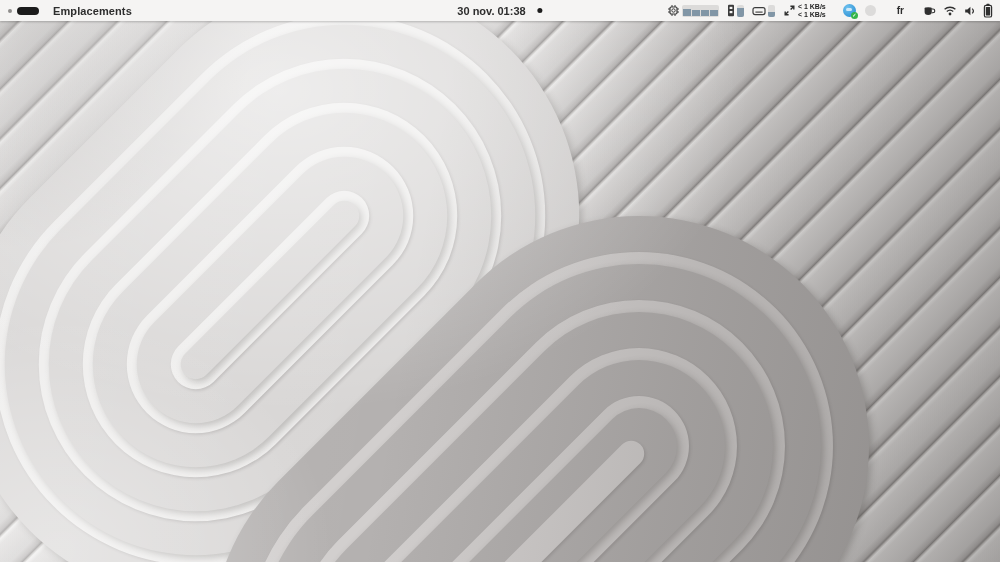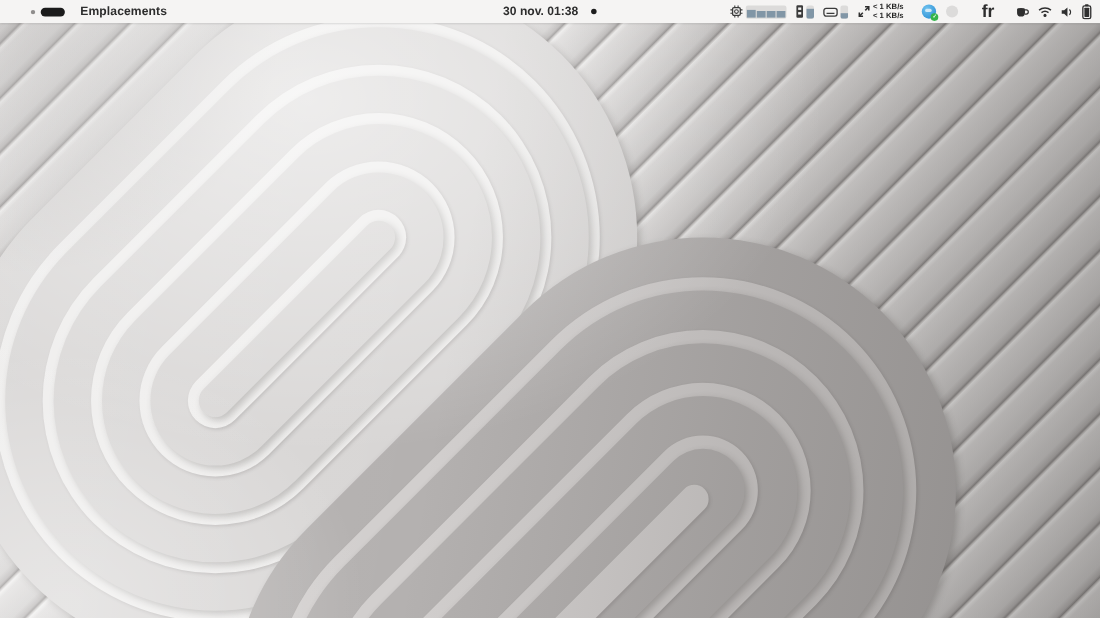--- a/index.html
+++ b/index.html
@@ -30,21 +30,21 @@
       linear-gradient(100deg, rgba(255,255,255,0.10) 0%, rgba(255,255,255,0) 42%, rgba(64,60,58,0.16) 68%, rgba(54,51,49,0.30) 100%);
   }
 
   
   .topbar {
     position:absolute; top:0; left:0; right:0; height:21px; z-index:20;
     background:#f5f4f3; box-shadow:0 1px 2px rgba(0,0,0,0.22);
     display:flex; align-items:center; color:#2d2d2d;
     font-size:11px; font-weight:700;
   }
-  .tb-left { display:flex; align-items:center; gap:14px; padding-left:8px;margin-left:20px; }
+  .tb-left { display:flex; align-items:center; gap:14px; padding-left:8px; }
   .ws-ind { display:flex; align-items:center; gap:5px; }
   .ws-dot  { width:4px; height:4px; border-radius:50%; background:#8f8d8c; }
   .ws-pill { width:22px; height:8px; border-radius:5px; background:#1b1b1b; }
   .app-name { letter-spacing:0.1px; }
 
   .tb-center { position:absolute; left:50%; top:0; height:21px; transform:translateX(-50%);
     display:flex; align-items:center; gap:12px; }
   .noti-dot { width:5px; height:5px; border-radius:50%; background:#1d1d1d; }
 
   .tb-right { margin-left:auto; display:flex; align-items:center; gap:9px; padding-right:7px; }
@@ -60,21 +60,21 @@
 
   .tray-group { display:flex; align-items:center; gap:9px; margin:0 6px; }
   .sync-icon { position:relative; width:13px; height:13px; border-radius:50%;
     background:radial-gradient(circle at 35% 30%, #6fc2ef, #2187cf); }
   .sync-icon::before { content:""; position:absolute; left:3px; top:4px; width:6px; height:3px;
     background:#cfe9f8; border-radius:2px; }
   .sync-badge { position:absolute; right:-2px; bottom:-2px; width:7px; height:7px; border-radius:50%;
     background:#35b54a; color:#fff; font-size:5px; line-height:7px; text-align:center; font-weight:700; }
   .dim-icon { width:11px; height:11px; border-radius:50%; background:#dcdbda; }
 
-  .kb-layout { font-size:16px; font-weight:700; color:#2d2d2d; margin:0 6px; }
+  .kb-layout { font-size:10px; font-weight:700; color:#2d2d2d; margin:0 6px; }
   .status-group { display:flex; align-items:center; gap:7px; margin-left:4px; }
   svg.glyph { display:block; }
 </style>
 </head>
 <body>
 
 <div class="screen">
 
   <div class="wallpaper">
     <div class="loop loop-left">

